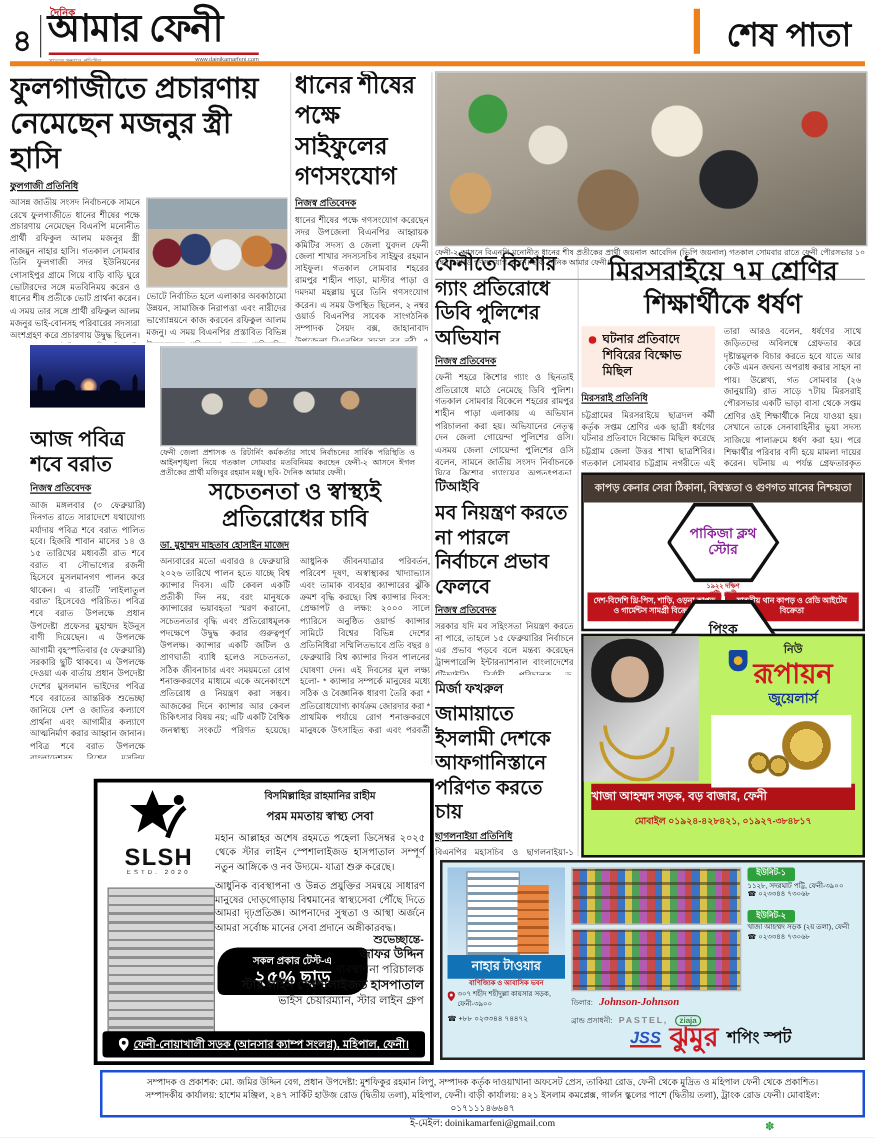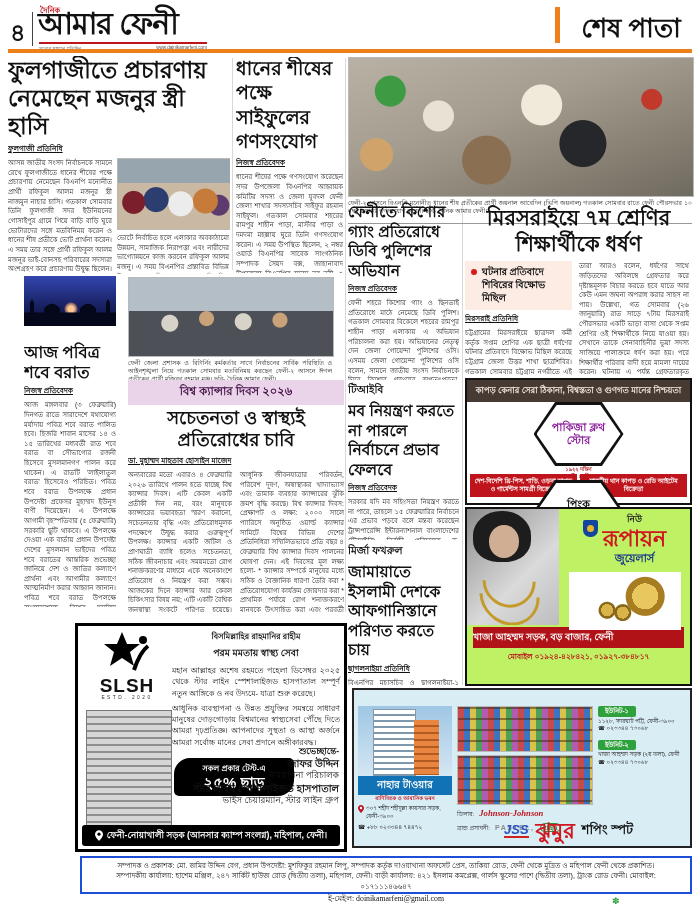--- a/index.html
+++ b/index.html
@@ -122,24 +122,24 @@
   .disc1{font-size:8px;font-weight:700;}
   .disc2{font-size:15px;font-weight:800;line-height:1.1;}
   .signoff{position:absolute;right:5px;top:120px;width:150px;text-align:right;line-height:1.3;}
   .so1{font-size:8.6px;font-weight:700;}
   .so2{font-size:10px;font-weight:800;}
   .so3{font-size:8.8px;}
   .so4{font-size:10px;font-weight:800;}
   .so5{font-size:8.8px;}
   .slsh-addr{position:absolute;left:4px;right:4px;bottom:3px;background:#000;color:#fff;
      text-align:left;font-size:8.8px;font-weight:700;padding:3px 0;border-radius:3px;
-     display:flex;align-items:center;justify-content:center;gap:4px;}
+     display:flex;align-items:center;justify-content:center;gap:4px;text-decoration:underline;}
   
   .jhumur{border:2px solid #222;background:#d9edf5;padding:4px;box-sizing:border-box;}
-  .jh-cols{display:flex;gap:5px;margin-top:12px;}
+  .jh-cols{display:flex;gap:5px;}
   .jh-left{width:94px;flex:none;}
   .tower-name{background:#1173b5;color:#fff;font-weight:700;font-size:10px;text-align:center;padding:1px 0;}
   .tower-sub{color:#c0141c;font-size:5.4px;font-weight:700;text-align:center;}
   .tower-addr{font-size:5.6px;line-height:1.4;margin-top:2px;display:flex;gap:2px;}
   .tower-ph{font-size:5.8px;margin-top:1px;}
   .jh-mid{flex:1;}
   .dealer-row{display:flex;align-items:baseline;gap:5px;margin-top:3px;font-size:6px;color:#333;}
   .jnj{font-family:"Liberation Serif","DejaVu Serif",serif;font-style:italic;font-weight:700;
        color:#c0141c;font-size:8.6px;}
   .pastel{letter-spacing:1.5px;color:#8a8a8a;font-weight:700;font-size:7px;}
@@ -235,21 +235,20 @@
     <div class="byline">নিজস্ব প্রতিবেদক</div>
     <div class="body" style="height:212px">আজ মঙ্গলবার (৩ ফেব্রুয়ারি) দিনগত রাতে সারাদেশে যথাযোগ্য মর্যাদায় পবিত্র শবে বরাত পালিত হবে। হিজরি শাবান মাসের ১৪ ও ১৫ তারিখের মধ্যবর্তী রাত শবে বরাত বা সৌভাগ্যের রজনী হিসেবে মুসলমানগণ পালন করে থাকেন। এ রাতটি 'লাইলাতুল বরাত' হিসেবেও পরিচিত। পবিত্র শবে বরাত উপলক্ষে প্রধান উপদেষ্টা প্রফেসর মুহাম্মদ ইউনূস বাণী দিয়েছেন। এ উপলক্ষে আগামী বৃহস্পতিবার (৫ ফেব্রুয়ারি) সরকারি ছুটি থাকবে। এ উপলক্ষে দেওয়া এক বার্তায় প্রধান উপদেষ্টা দেশের মুসলমান ভাইদের পবিত্র শবে বরাতের আন্তরিক শুভেচ্ছা জানিয়ে দেশ ও জাতির কল্যাণে প্রার্থনা এবং আগামীর কল্যাণে আত্মনির্মাণ করার আহ্বান জানান। পবিত্র শবে বরাত উপলক্ষে বাংলাদেশসহ বিশ্বের মুসলিম জনগোষ্ঠীর প্রধান উপাসনা পড়বেন বলে জানান। তিনি বলেন, 'মহিমান্বিত এই রাতে আমরা ইবাদত-বন্দেগী, জিকির-আজকার প্রার্থনায় মগ্ন থেকে মহান আল্লাহর অনুগ্রহ লাভের চেষ্টা ও ক্ষমা প্রার্থনা করতে পারি। আত্মশুদ্ধি ও তাকওয়া অর্জনের মাধ্যমে জীবনকে সঠিক পথে পরিচালিত করা এবং অন্যায় থেকে পরিশুদ্ধ হওয়ার প্রেরণা নিয়ে আসে এই রাত।' এ রাতে বাসাবাড়ি ছাড়াও মসজিদে মসজিদে দলবদ্ধ ইবাদতে, নফল নামাজ, কোরআন তেলাওয়াত ও জিকিরে মগ্ন থাকবেন মুসল্লিরা। পবিত্র শবে বরাত উপলক্ষে ইসলামিক ফাউন্ডেশনের উদ্যোগে বায়তুল মোকাররম জাতীয় মসজিদে পবিত্র কোরআন তিলাওয়াত, হামদ-নাত, ওয়াজ ও দোয়া মাহফিলসহ বিভিন্ন অনুষ্ঠান আয়োজন করা হয়েছে। আজ মাগরিবের নামাজের পর থেকে এসব কর্মসূচি শুরু হবে। ৬-এর পাতায় দেখুন</div>
   </div>
 
   <div class="abs" style="left:128px;top:277px;width:204px;height:100px">
     <div class="ph ph-press" style="width:204px;height:78px"></div>
     <div class="caption" style="margin-top:2px">ফেনী জেলা প্রশাসক ও রিটার্নিং কর্মকর্তার সাথে নির্বাচনের সার্বিক পরিস্থিতি ও আইনশৃঙ্খলা নিয়ে গতকাল সোমবার মতবিনিময় করছেন ফেনী-২ আসনে ঈগল প্রতীকের প্রার্থী মজিবুর রহমান মঞ্জু। ছবি- দৈনিক আমার ফেনী।</div>
   </div>
 
   <div class="abs" style="left:128px;top:380px;width:216px;height:232px;overflow:hidden">
-    <div class="cancer-banner">বিশ্ব ক্যান্সার দিবস ২০২৬</div>
     <div class="h-center">সচেতনতা ও স্বাস্থ্যই প্রতিরোধের চাবি</div>
     <div class="byline">ডা. মুহাম্মদ মাহতাব হোসাইন মাজেদ</div>
     <div class="body" style="column-count:2;column-gap:8px;height:150px">অন্যবারের মতো এবারও ৪ ফেব্রুয়ারি ২০২৬ তারিখে পালন হতে যাচ্ছে বিশ্ব ক্যান্সার দিবস। এটি কেবল একটি প্রতীকী দিন নয়, বরং মানুষকে ক্যান্সারের ভয়াবহতা স্মরণ করানো, সচেতনতার বৃদ্ধি এবং প্রতিরোধমূলক পদক্ষেপে উদ্বুদ্ধ করার গুরুত্বপূর্ণ উপলক্ষ। ক্যান্সার একটি জটিল ও প্রাণঘাতী ব্যাধি হলেও সচেতনতা, সঠিক জীবনাচার এবং সময়মতো রোগ শনাক্তকরণের মাধ্যমে একে অনেকাংশে প্রতিরোধ ও নিয়ন্ত্রণ করা সম্ভব। আজকের দিনে ক্যান্সার আর কেবল চিকিৎসার বিষয় নয়; এটি একটি বৈশ্বিক জনস্বাস্থ্য সংকটে পরিণত হয়েছে। আধুনিক জীবনযাত্রার পরিবর্তন, পরিবেশ দূষণ, অস্বাস্থ্যকর খাদ্যাভ্যাস এবং তামাক ব্যবহার ক্যান্সারের ঝুঁকি ক্রমশ বৃদ্ধি করছে। বিশ্ব ক্যান্সার দিবস: প্রেক্ষাপট ও লক্ষ্য: ২০০০ সালে প্যারিসে অনুষ্ঠিত ওয়ার্ল্ড ক্যান্সার সামিটে বিশ্বের বিভিন্ন দেশের প্রতিনিধিরা সম্মিলিতভাবে প্রতি বছর ৪ ফেব্রুয়ারি বিশ্ব ক্যান্সার দিবস পালনের ঘোষণা দেন। এই দিবসের মূল লক্ষ্য হলো- * ক্যান্সার সম্পর্কে মানুষের মধ্যে সঠিক ও বৈজ্ঞানিক ধারণা তৈরি করা * প্রতিরোধযোগ্য কার্যক্রম জোরদার করা * প্রাথমিক পর্যায়ে রোগ শনাক্তকরণে মানুষকে উৎসাহিত করা এবং পরবর্তী ধাপে চিকিৎসা নিশ্চিত করা। ৬-এর পাতায় দেখুন</div>
   </div>
 
   <div class="abs" style="left:348px;top:382px;width:111px;height:158px;overflow:hidden">
     <div class="kicker">টিআইবি</div>
     <div class="h-md">মব নিয়ন্ত্রণ করতে না পারলে নির্বাচনে প্রভাব ফেলবে</div>
     <div class="byline">নিজস্ব প্রতিবেদক</div>
     <div class="body" style="height:66px">সরকার যদি মব সহিংসতা নিয়ন্ত্রণ করতে না পারে, তাহলে ১৫ ফেব্রুয়ারির নির্বাচনে এর প্রভাব পড়বে বলে মন্তব্য করেছেন ট্রান্সপারেন্সি ইন্টারন্যাশনাল বাংলাদেশের (টিআইবি) নির্বাহী পরিচালক ড. ইফতেখারুজ্জামান। সোমবার দুপুরে রাজধানীর ধানমন্ডিতে টিআইবির কার্যালয়ে আয়োজিত এক অনুষ্ঠানে ইফতেখারুজ্জামান এ মন্তব্য করেন। 'কর্তৃত্বের পতন-বদলের দেড় বছর: প্রত্যাশা ও প্রাপ্তি' শীর্ষক একটি গবেষণা প্রতিবেদন উপস্থাপনের পর সাংবাদিকদের প্রশ্নের উত্তরে তিনি এ মন্তব্য করেন। অনুষ্ঠানে ইফতেখারুজ্জামান বলেন, মব সন্ত্রাস যথাসময়ে নিয়ন্ত্রণ করা না গেলে ভোটে ৬-এর পাতায় দেখুন</div>

